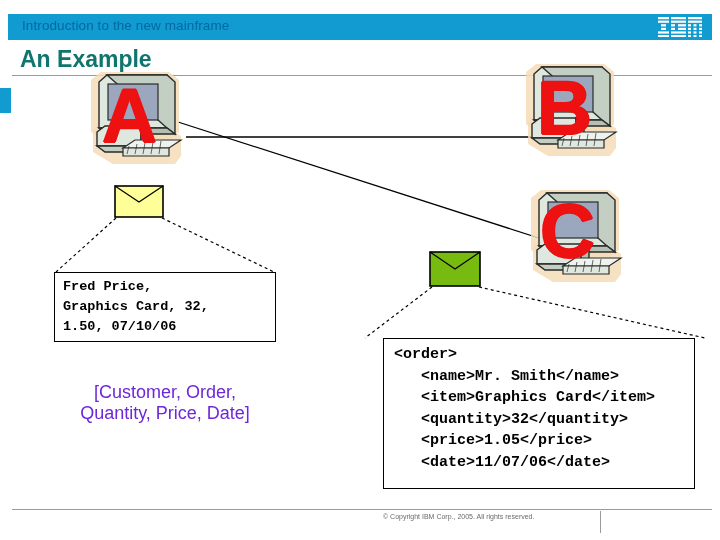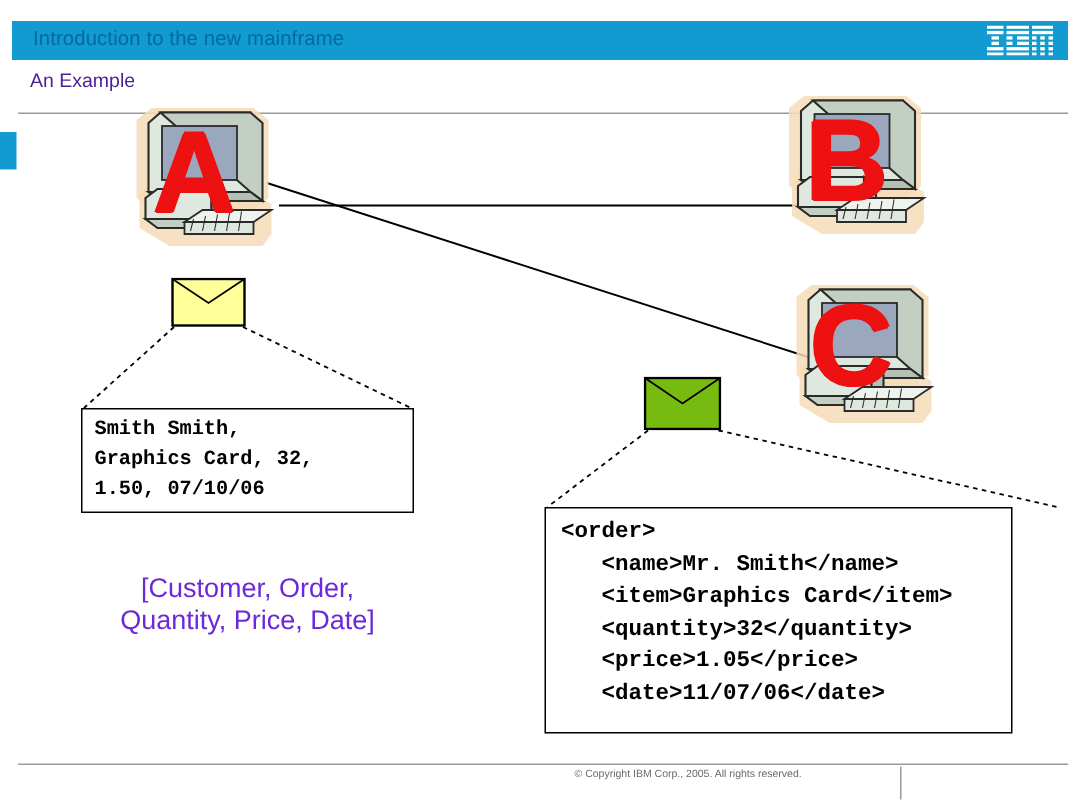--- a/index.html
+++ b/index.html
@@ -41,23 +41,23 @@
     right: 18px;
     top: 17px;
     width: 44px;
     height: 20px;
   }
 
   .page-title {
     position: absolute;
     left: 20px;
     top: 46px;
-    font-size: 13px;
-    font-weight: normal;
-    color: #4c1d95;
+    font-size: 23px;
+    font-weight: bold;
+    color: #0f766e;
     white-space: nowrap;
   }
   .title-rule {
     position: absolute;
     left: 12px;
     top: 75px;
     width: 700px;
     height: 1px;
     background: #9a9a9a;
   }
@@ -143,21 +143,21 @@
     box-sizing: border-box;
   }
   #box-plain {
     left: 54px;
     top: 272px;
     width: 222px;
     height: 70px;
     padding: 4px 8px 0 8px;
   }
   #box-xml {
-    left: 363px;
+    left: 383px;
     top: 338px;
     width: 312px;
     height: 151px;
     padding: 5px 6px 0 10px;
   }
   .mono {
     font-family: "Liberation Mono", "DejaVu Sans Mono", monospace;
     font-weight: bold;
     color: #000000;
     white-space: pre;
@@ -323,21 +323,21 @@
     <rect x="1" y="1" width="48" height="31" fill="#ffff99" stroke="#000000" stroke-width="1.6"></rect>
     <polyline points="1,1 25,17 49,1" fill="none" stroke="#000000" stroke-width="1.2"></polyline>
   </svg>
 
   <svg class="envelope" id="env-green" viewBox="0 0 52 36">
     <rect x="1" y="1" width="50" height="34" fill="#77bb11" stroke="#000000" stroke-width="1.6"></rect>
     <polyline points="1,1 26,18 51,1" fill="none" stroke="#000000" stroke-width="1.2"></polyline>
   </svg>
 
   <div class="databox" id="box-plain">
-    <div class="mono">Smith Smith,</div>
+    <div class="mono">Fred Price,</div>
     <div class="mono">Graphics Card, 32,</div>
     <div class="mono">1.50, 07/10/06</div>
   </div>
 
   <div class="caption">
     <div>[Customer, Order,</div>
     <div>Quantity, Price, Date]</div>
   </div>
 
   <div class="databox" id="box-xml">

